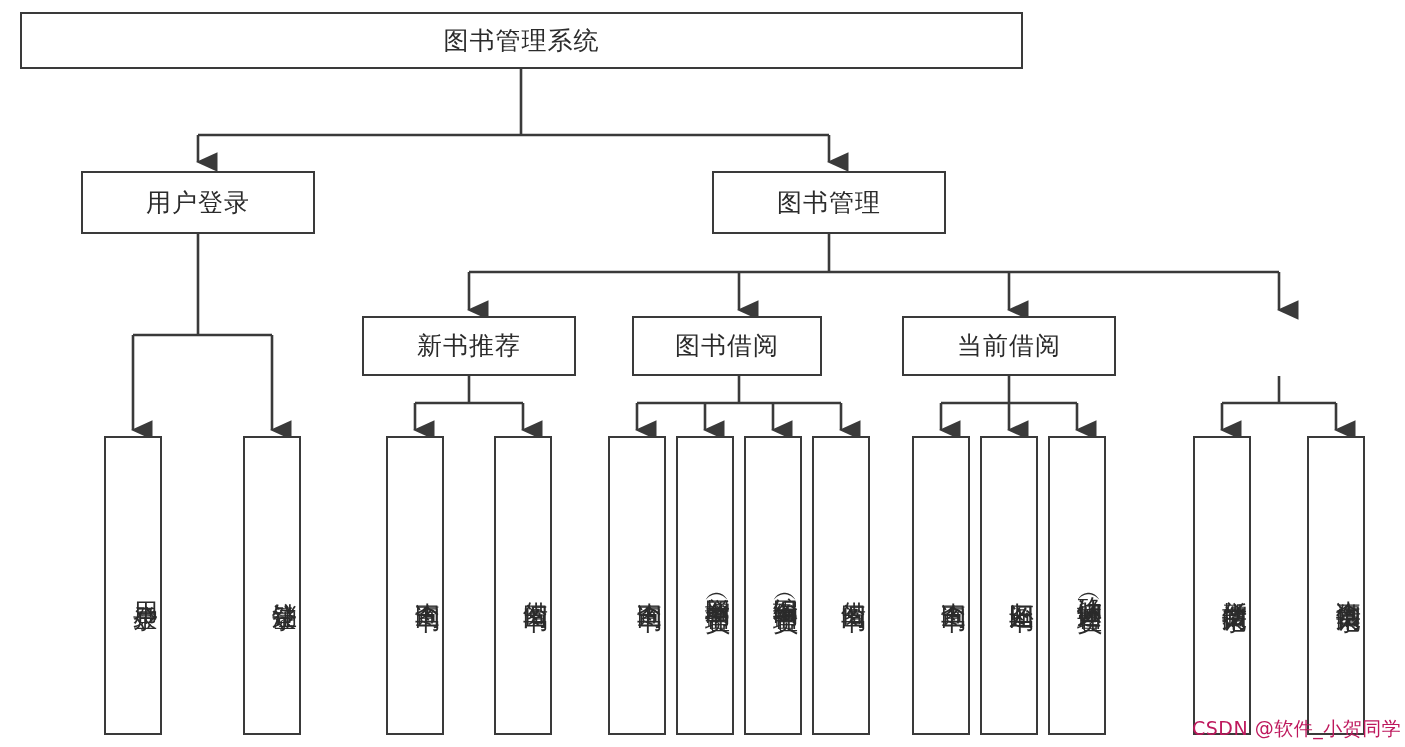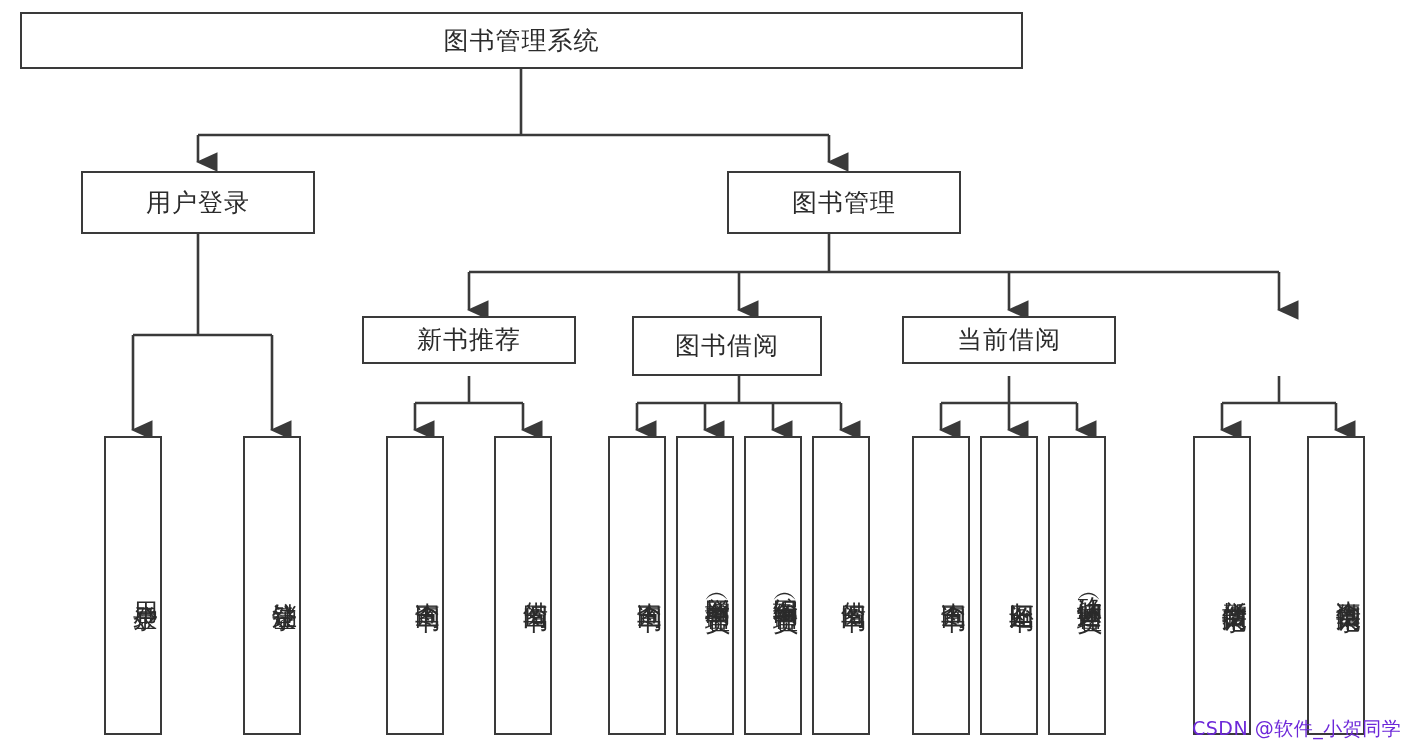--- a/index.html
+++ b/index.html
@@ -51,21 +51,21 @@
   }
   .node.vert > .vtext {
     writing-mode: vertical-rl;
     text-orientation: upright;
     white-space: nowrap;
     text-align: left;
   }
   .watermark {
     position: absolute;
     font-size: 19px;
-    color: #6d28d9;
+    color: #be185d;
     white-space: nowrap;
     letter-spacing: 0.5px;
   }
 </style>
 </head>
 <body>
 
 <div id="canvas">
 
   <svg id="wires" viewBox="0 0 1405 747" width="1405" height="747" xmlns="http://www.w3.org/2000/svg">
@@ -120,31 +120,31 @@
     </g>
   </svg>
 
   <div class="node horiz" style="left:20px; top:12px; width:1003px; height:57px;">
     <span>图书管理系统</span>
   </div>
 
   <div class="node horiz" style="left:81px; top:171px; width:234px; height:63px;">
     <span>用户登录</span>
   </div>
-  <div class="node horiz" style="left:712px; top:171px; width:234px; height:63px;margin-left:15px;">
+  <div class="node horiz" style="left:712px; top:171px; width:234px; height:63px;">
     <span>图书管理</span>
   </div>
 
-  <div class="node horiz" style="left:362px; top:316px; width:214px; height:48px;">
+  <div class="node horiz" style="left:362px; top:316px; width:214px; height:60px;">
     <span>新书推荐</span>
   </div>
   <div class="node horiz" style="left:632px; top:316px; width:190px; height:60px;">
     <span>图书借阅</span>
   </div>
-  <div class="node horiz" style="left:902px; top:316px; width:214px; height:48px;">
+  <div class="node horiz" style="left:902px; top:316px; width:214px; height:60px;">
     <span>当前借阅</span>
   </div>
 
   <div class="node vert" style="left:104px; top:436px; width:58px; height:299px;">
     <span class="vtext">用户登录</span>
   </div>
   <div class="node vert" style="left:243px; top:436px; width:58px; height:299px;">
     <span class="vtext">注销登录</span>
   </div>
 

